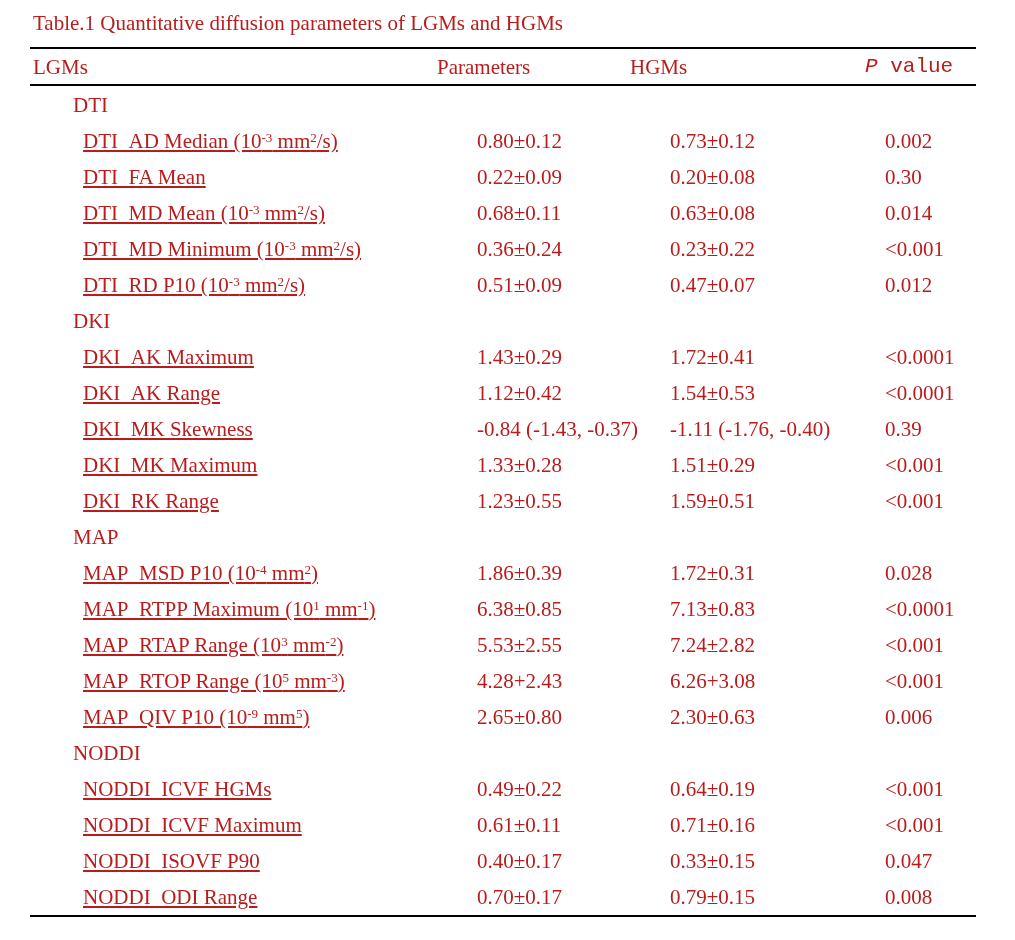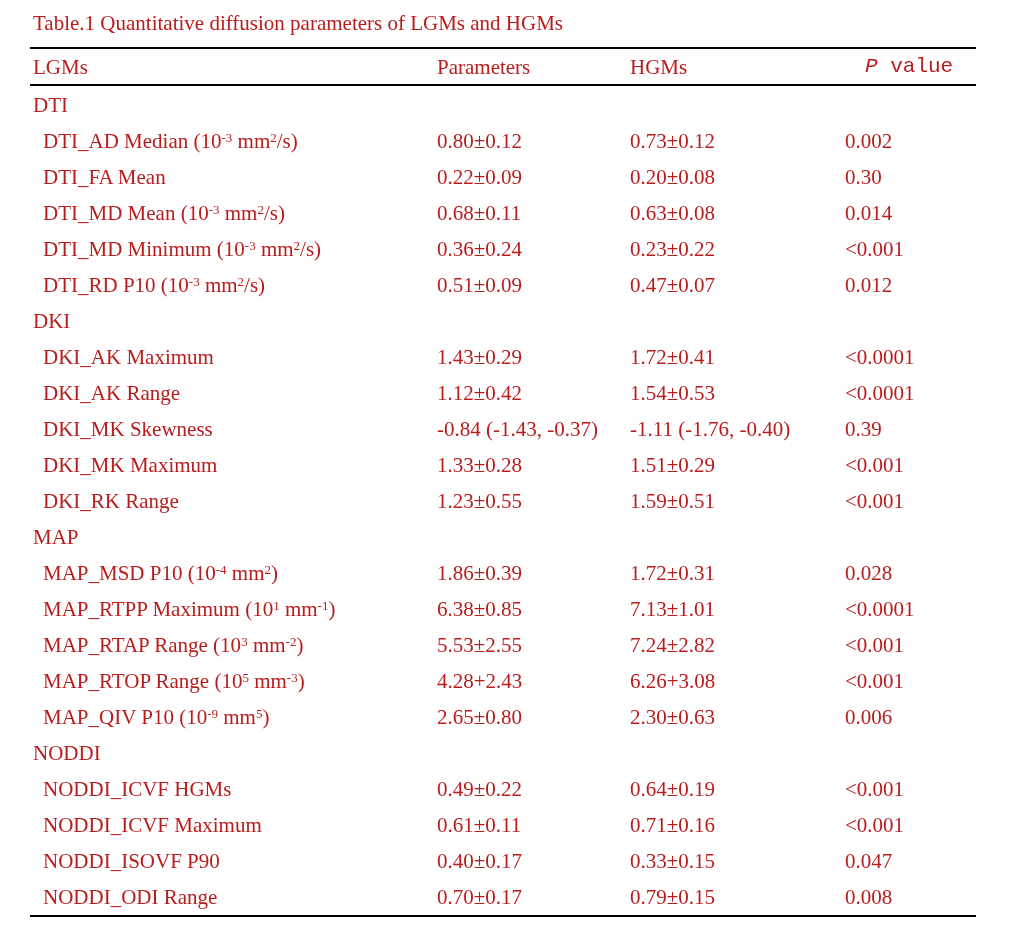--- a/index.html
+++ b/index.html
@@ -47,27 +47,28 @@
     position: absolute;
     left: 30px;
     top: 87px;
     width: 946px;
   }
   .row {
     display: grid;
     grid-template-columns: 404px 193px 215px 134px;
     height: 36px;
     line-height: 36px;
+    margin-left: 40px;
   }
   .cell {
     padding-left: 3px;
     white-space: nowrap;
     overflow: visible;
   }
-  .indent { padding-left: 13px; }
+  .indent { padding-left: 13px; text-decoration: underline; }
   .header-p { padding-left: 23px; font-family: Liberation Mono, monospace; }
   .italic { font-style: italic; }
   sup {
     font-size: 13px;
     line-height: 0;
     vertical-align: baseline;
     position: relative;
     top: -0.48em;
   }
 </style>
@@ -170,21 +171,21 @@
       </div>
       <div class="row">
         <div class="cell indent">MAP_MSD P10 (10<sup>-4</sup> mm<sup>2</sup>)</div>
         <div class="cell">1.86±0.39</div>
         <div class="cell">1.72±0.31</div>
         <div class="cell">0.028</div>
       </div>
       <div class="row">
         <div class="cell indent">MAP_RTPP Maximum (10<sup>1</sup> mm<sup>-1</sup>)</div>
         <div class="cell">6.38±0.85</div>
-        <div class="cell">7.13±1.01</div>
+        <div class="cell">7.13±0.83</div>
         <div class="cell">&lt;0.0001</div>
       </div>
       <div class="row">
         <div class="cell indent">MAP_RTAP Range (10<sup>3</sup> mm<sup>-2</sup>)</div>
         <div class="cell">5.53±2.55</div>
         <div class="cell">7.24±2.82</div>
         <div class="cell">&lt;0.001</div>
       </div>
       <div class="row">
         <div class="cell indent">MAP_RTOP Range (10<sup>5</sup> mm<sup>-3</sup>)</div>

